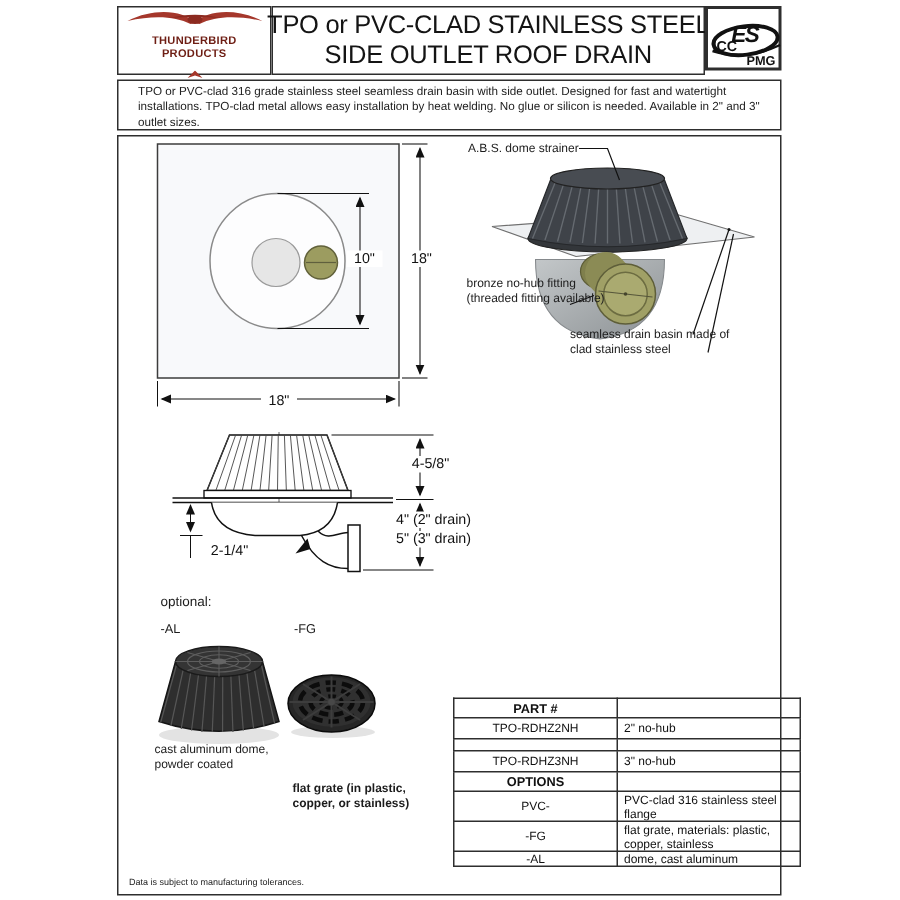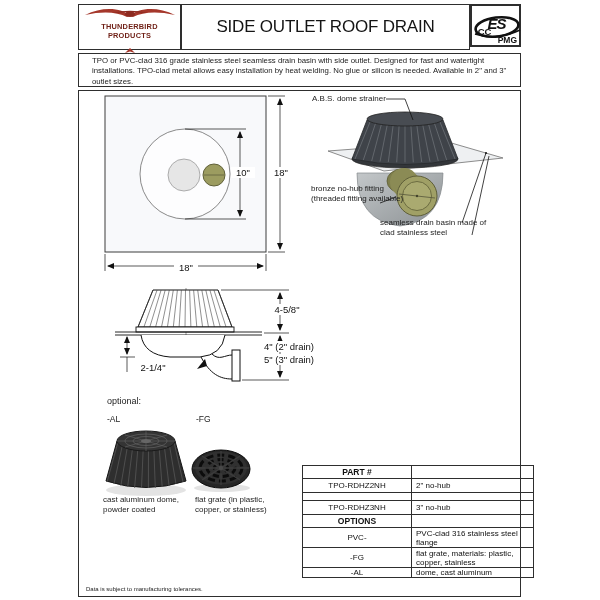--- a/index.html
+++ b/index.html
@@ -61,20 +61,21 @@
       <div>1895 Gillespie Way,  El Cajon,  CA 92020</div>
       <div>tel:  (619) 448-3567</div>
       <div class="addr-row">
         <span>fax: (619) 448-9072</span>
         <span>tbirdusa.com</span>
       </div>
     </div>
   </div>
 
   <div class="abs box title-box">
+    <div class="title-line">TPO or PVC-CLAD STAINLESS STEEL</div>
     <div class="title-line">SIDE OUTLET ROOF DRAIN</div>
   </div>
 
   <div class="abs box badge-box">
     <div class="badge-icc">ICC</div>
     <svg class="abs" style="left:1px; top:9px;" width="49" height="26" viewBox="0 0 49 26">
       <ellipse cx="24" cy="12" rx="21.5" ry="9.5" fill="none" stroke="#111" stroke-width="2.6" transform="rotate(-7 24 12)"></ellipse>
       <path d="M2,19 Q24,26 47,15" fill="none" stroke="#111" stroke-width="1.6"></path>
     </svg>
     <div class="badge-es">ES</div>
@@ -277,21 +278,21 @@
       <line x1="12" y1="10" x2="50" y2="34"></line>
         <line x1="12" y1="34" x2="50" y2="10"></line>
     </g>
     <circle cx="31" cy="22" r="2.2" fill="#484848"></circle>
   </svg>
 
   <div class="abs caption" style="left:103px; top:495px;">
     <div>cast aluminum dome,</div>
     <div>powder coated</div>
   </div>
-  <div class="abs caption" style="left:195px; top:495px;">
+  <div class="abs caption" style="left:195px; top:521px;font-weight:bold;">
     <div>flat grate (in plastic,</div>
     <div>copper, or stainless)</div>
   </div>
 
   <div class="abs parts">
     <table>
       <tbody>
           <tr class="boldrow" style="height:13px">
         <td class="c1">PART #</td>
         <td class="c2"></td>

